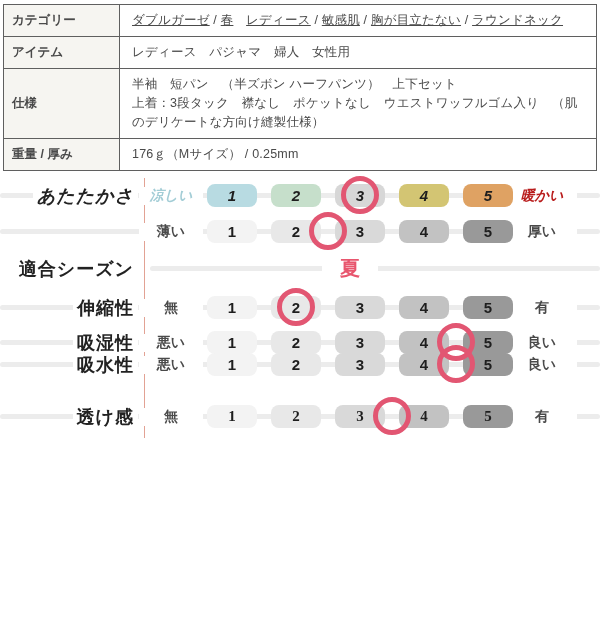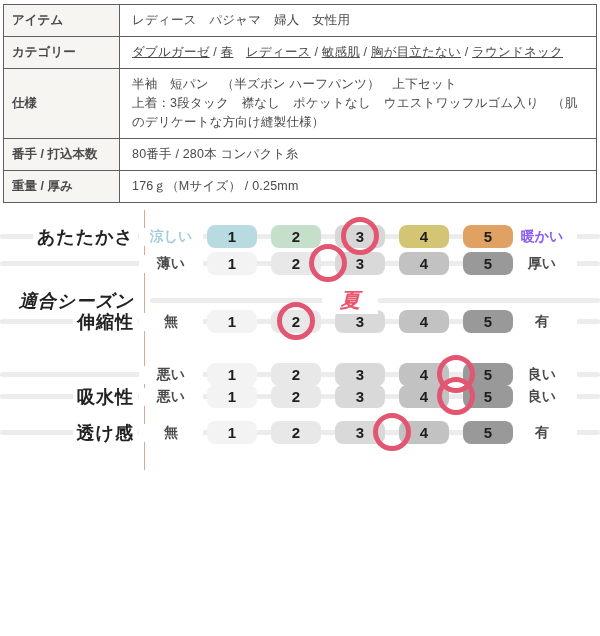--- a/index.html
+++ b/index.html
@@ -27,86 +27,83 @@
   .season-label{position:absolute;top:5px;left:322px;width:56px;text-align:center;font-size:20px;font-weight:bold;background:#ffffff;z-index:2;}
 </style>
 </head>
 <body>
 
 <div class="page">
 
   <table class="spec-table">
     <tbody id="spec-tbody">
         <tr class="spec-row">
+          <th>カテゴリー</th>
+          <td><a class="cat-link">ダブルガーゼ</a> / <a class="cat-link">春</a>　<a class="cat-link">レディース</a> / <a class="cat-link">敏感肌</a> / <a class="cat-link">胸が目立たない</a> / <a class="cat-link">ラウンドネック</a></td>
+        </tr>
+        <tr class="spec-row">
           <th>アイテム</th>
           <td>レディース　パジャマ　婦人　女性用</td>
         </tr>
         <tr class="spec-row">
-          <th>カテゴリー</th>
-          <td><a class="cat-link">ダブルガーゼ</a> / <a class="cat-link">春</a>　<a class="cat-link">レディース</a> / <a class="cat-link">敏感肌</a> / <a class="cat-link">胸が目立たない</a> / <a class="cat-link">ラウンドネック</a></td>
-        </tr>
-        <tr class="spec-row">
           <th>仕様</th>
           <td>半袖　短パン　（半ズボン ハーフパンツ）　上下セット<br>上着：3段タック　襟なし　ポケットなし　ウエストワッフルゴム入り　（肌のデリケートな方向け縫製仕様）</td>
-        </tr>
-        <tr class="spec-row">
-          <th>番手 / 打込本数</th>
-          <td>80番手 / 280本 コンパクト糸</td>
         </tr>
         <tr class="spec-row">
           <th>重量 / 厚み</th>
           <td>176ｇ（Mサイズ） / 0.25mm</td>
         </tr>
       </tbody>
   </table>
 
   <div class="chart" id="rating-chart">
     <div class="chart-divider" id="chart-divider" style="background: rgb(226, 162, 148);"></div>
-  <div class="chart-row" style="top: 10px;">
+  <div class="chart-row" style="top: 1px; font-style: italic;">
         <div class="row-line" style="background: rgb(236, 236, 236);"></div>
         <div class="row-label">あたたかさ</div>
         <div class="end-label left" style="color: rgb(163, 205, 214);">涼しい</div>
         <div class="pill" style="left: 207px; background: rgb(184, 219, 226);">1</div>
         <div class="pill" style="left: 271px; background: rgb(198, 223, 203);">2</div>
         <div class="pill" style="left: 335px; background: rgb(215, 215, 215);">3</div>
         <div class="pill" style="left: 399px; background: rgb(211, 197, 115);">4</div>
         <div class="pill" style="left: 463px; background: rgb(223, 162, 99);">5</div>
-        <div class="end-label right" style="color: #8b5cf6;">暖かい</div>
+        <div class="end-label right" style="color: #b91c1c;">暖かい</div>
         <div class="ring" style="left: 341px; border: 5px solid rgb(226, 86, 114);"></div>
       </div>
       <div class="chart-row" style="top: 37px;">
         <div class="row-line" style="background: rgb(236, 236, 236);"></div>
         <div class="end-label left">薄い</div>
         <div class="pill" style="left: 207px; background: rgb(243, 243, 243);">1</div>
         <div class="pill" style="left: 271px; background: rgb(232, 232, 232);">2</div>
         <div class="pill" style="left: 335px; background: rgb(217, 217, 217);">3</div>
         <div class="pill" style="left: 399px; background: rgb(194, 194, 194);">4</div>
         <div class="pill" style="left: 463px; background: rgb(153, 153, 153);">5</div>
         <div class="end-label right">厚い</div>
         <div class="ring" style="left: 309px; border: 5px solid rgb(226, 86, 114);"></div>
       </div>
-      <div class="chart-row" style="top: 74px; font-style: italic;">
+      <div class="chart-row" style="top: 74px;">
         <div class="row-line season" style="background: rgb(236, 236, 236);"></div>
         <div class="row-label">適合シーズン</div>
         <div class="season-label" style="color: rgb(232, 86, 110);">夏</div>
       </div>
-      <div class="chart-row" style="top: 95px;">
+      <div class="chart-row" style="top: 113px;">
         <div class="row-line" style="background: rgb(236, 236, 236);"></div>
         <div class="row-label">伸縮性</div>
         <div class="end-label left">無</div>
         <div class="pill" style="left: 207px; background: rgb(243, 243, 243);">1</div>
         <div class="pill" style="left: 271px; background: rgb(232, 232, 232);">2</div>
         <div class="pill" style="left: 335px; background: rgb(217, 217, 217);">3</div>
         <div class="pill" style="left: 399px; background: rgb(194, 194, 194);">4</div>
         <div class="pill" style="left: 463px; background: rgb(153, 153, 153);">5</div>
         <div class="end-label right">有</div>
         <div class="ring" style="left: 277px; border: 5px solid rgb(226, 86, 114);"></div>
       </div>
       <div class="chart-row" style="top: 148px;">
         <div class="row-line" style="background: rgb(236, 236, 236);"></div>
+        <div class="row-label">吸湿性</div>
         <div class="end-label left">悪い</div>
         <div class="pill" style="left: 207px; background: rgb(243, 243, 243);">1</div>
         <div class="pill" style="left: 271px; background: rgb(232, 232, 232);">2</div>
         <div class="pill" style="left: 335px; background: rgb(217, 217, 217);">3</div>
         <div class="pill" style="left: 399px; background: rgb(194, 194, 194);">4</div>
         <div class="pill" style="left: 463px; background: rgb(153, 153, 153);">5</div>
         <div class="end-label right">良い</div>
         <div class="ring" style="left: 437px; border: 5px solid rgb(226, 86, 114);"></div>
       </div>
       <div class="chart-row" style="top: 170px;">
@@ -114,21 +111,21 @@
         <div class="row-label">吸水性</div>
         <div class="end-label left">悪い</div>
         <div class="pill" style="left: 207px; background: rgb(243, 243, 243);">1</div>
         <div class="pill" style="left: 271px; background: rgb(232, 232, 232);">2</div>
         <div class="pill" style="left: 335px; background: rgb(217, 217, 217);">3</div>
         <div class="pill" style="left: 399px; background: rgb(194, 194, 194);">4</div>
         <div class="pill" style="left: 463px; background: rgb(153, 153, 153);">5</div>
         <div class="end-label right">良い</div>
         <div class="ring" style="left: 437px; border: 5px solid rgb(226, 86, 114);"></div>
       </div>
-      <div class="chart-row" style="top: 206px;">
+      <div class="chart-row" style="top: 222px; font-family: Liberation Serif, serif;">
         <div class="row-line" style="background: rgb(236, 236, 236);"></div>
         <div class="row-label">透け感</div>
         <div class="end-label left">無</div>
         <div class="pill" style="left: 207px; background: rgb(243, 243, 243);">1</div>
         <div class="pill" style="left: 271px; background: rgb(232, 232, 232);">2</div>
         <div class="pill" style="left: 335px; background: rgb(217, 217, 217);">3</div>
         <div class="pill" style="left: 399px; background: rgb(194, 194, 194);">4</div>
         <div class="pill" style="left: 463px; background: rgb(153, 153, 153);">5</div>
         <div class="end-label right">有</div>
         <div class="ring" style="left: 373px; border: 5px solid rgb(226, 86, 114);"></div>

